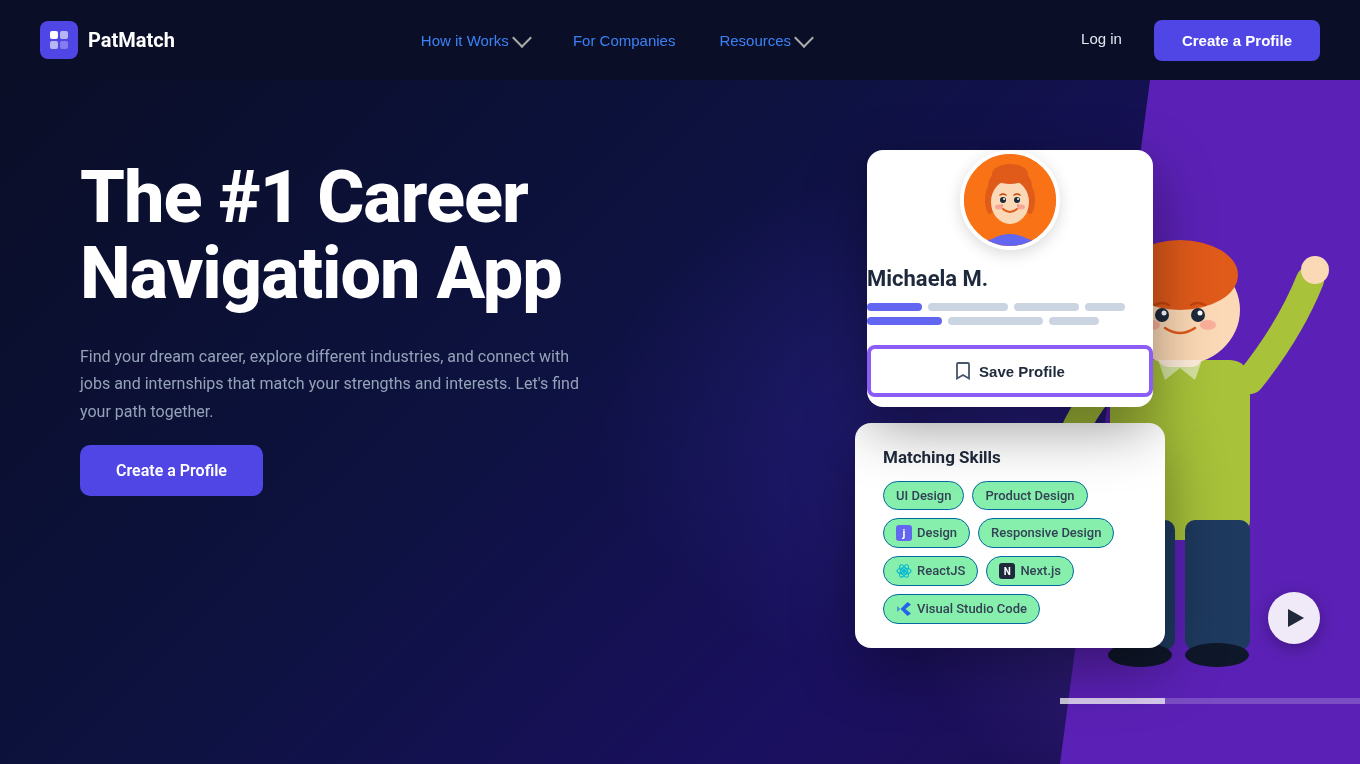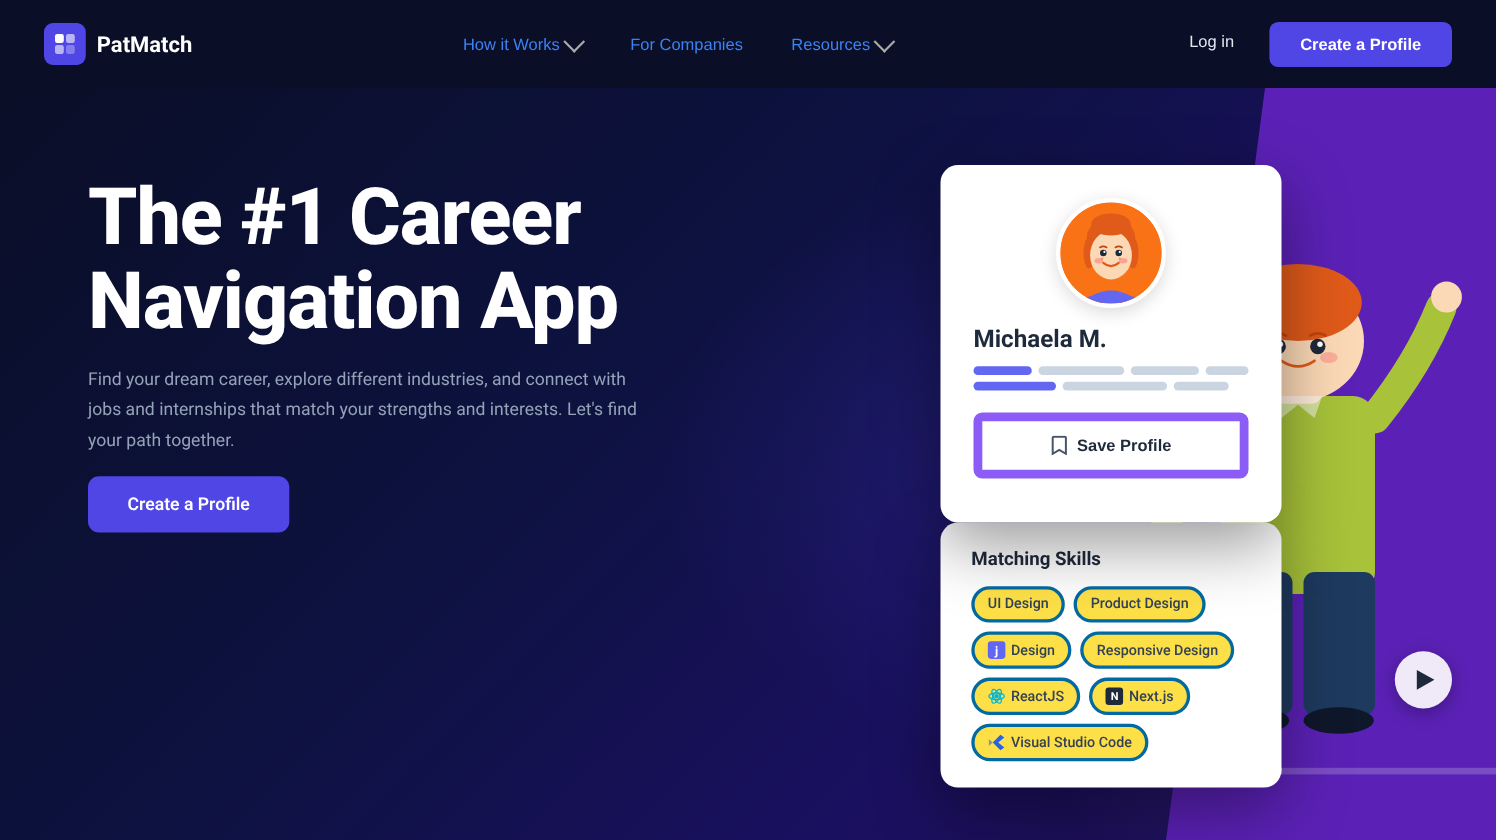--- a/index.html
+++ b/index.html
@@ -130,21 +130,21 @@
       max-width: 580px;
       padding-top: 20px;
       position: relative;
       z-index: 2;
     }
     .hero-headline {
       font-size: 72px;
       font-weight: 800;
       line-height: 1.05;
       color: #fff;
-      margin-bottom: 20px;
+      margin-bottom: 32px;
       letter-spacing: -1px;
     }
     .hero-subtext {
       font-size: 16px;
       line-height: 1.7;
       color: #94a3b8;
       max-width: 500px;
       margin-bottom: 20px;
     }
     .btn-hero-cta {
@@ -170,22 +170,21 @@
       display: flex;
       flex-direction: column;
       align-items: center;
       padding-top: 10px;
     }
 
     
     .profile-card {
       background: #fff;
       border-radius: 16px;
-      padding: 30px;
-      width: 310px;
+      width: 286px;
       box-shadow: 0 20px 60px rgba(0,0,0,0.4);
       position: relative;
       z-index: 3;
     }
     .profile-avatar-wrap {
       display: flex;
       justify-content: center;
       margin-bottom: 16px;
     }
     .profile-avatar {
@@ -230,21 +229,21 @@
       display: flex;
       align-items: center;
       justify-content: center;
       gap: 8px;
       width: 100%;
       padding: 13px;
       background: #fff;
       color: #1e293b;
       font-size: 15px;
       font-weight: 600;
-      border: 8px solid #8b5cf6;
+      border: 4px solid #8b5cf6;
       border-radius: 8px;
       cursor: pointer;
       margin-bottom: 10px;
       transition: background 0.2s;
     }
 
     .btn-interview {
       display: flex;
       align-items: center;
       justify-content: center;
@@ -261,43 +260,43 @@
       transition: background 0.2s;
     }
 
     
     .skills-card {
       background: #fff;
       border-radius: 16px;
       padding: 24px 28px;
       width: 310px;
       box-shadow: 0 20px 60px rgba(0,0,0,0.4);
+      margin-top: 16px;
     }
     .skills-title {
       font-size: 17px;
       font-weight: 700;
       color: #1e293b;
       margin-bottom: 14px;
     }
     .skills-tags {
       display: flex;
       flex-wrap: wrap;
       gap: 8px;
     }
     .skill-tag {
       display: flex;
-      align-items: center;
       gap: 5px;
       padding: 6px 12px;
-      background: #fde047;
+      background: #86efac;
       color: #334155;
       font-size: 13px;
       font-weight: 500;
       border-radius: 20px;
-      border: 3px solid #0369a1;
+      border: 1px solid #0369a1;
     }
     .skill-icon {
       width: 16px;
       height: 16px;
       border-radius: 3px;
       display: inline-flex;
       align-items: center;
       justify-content: center;
       font-size: 11px;
     }

